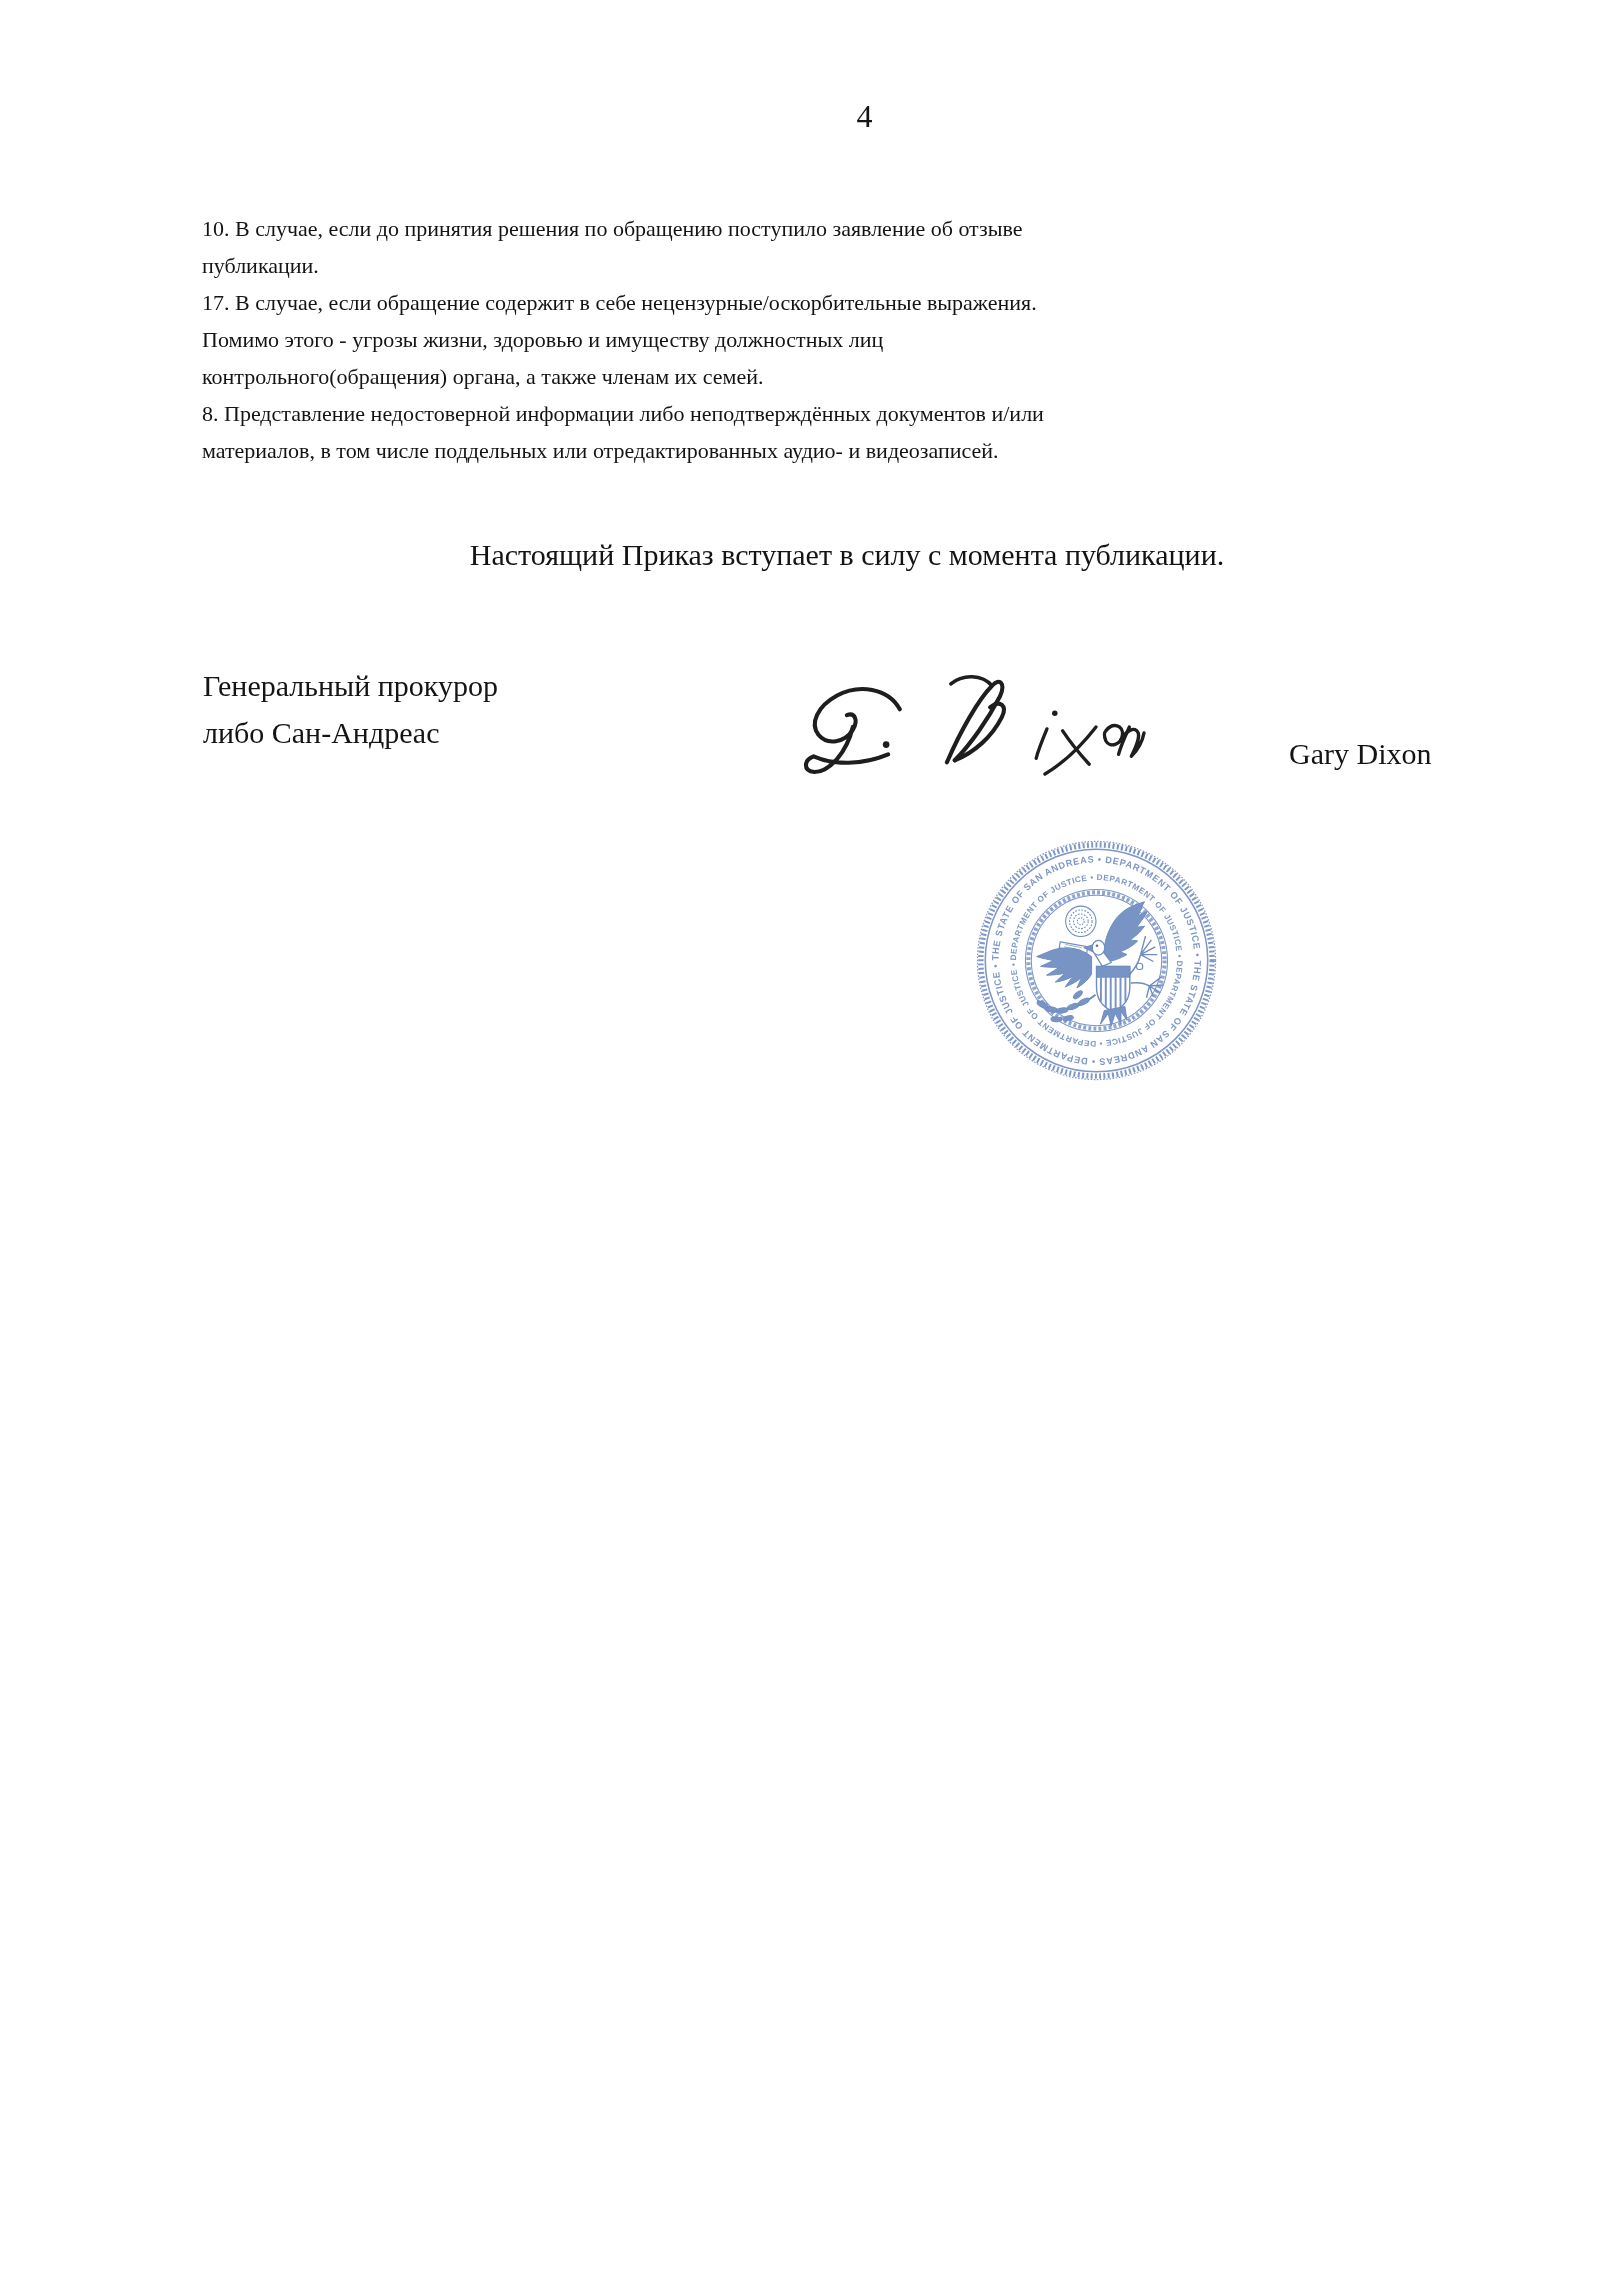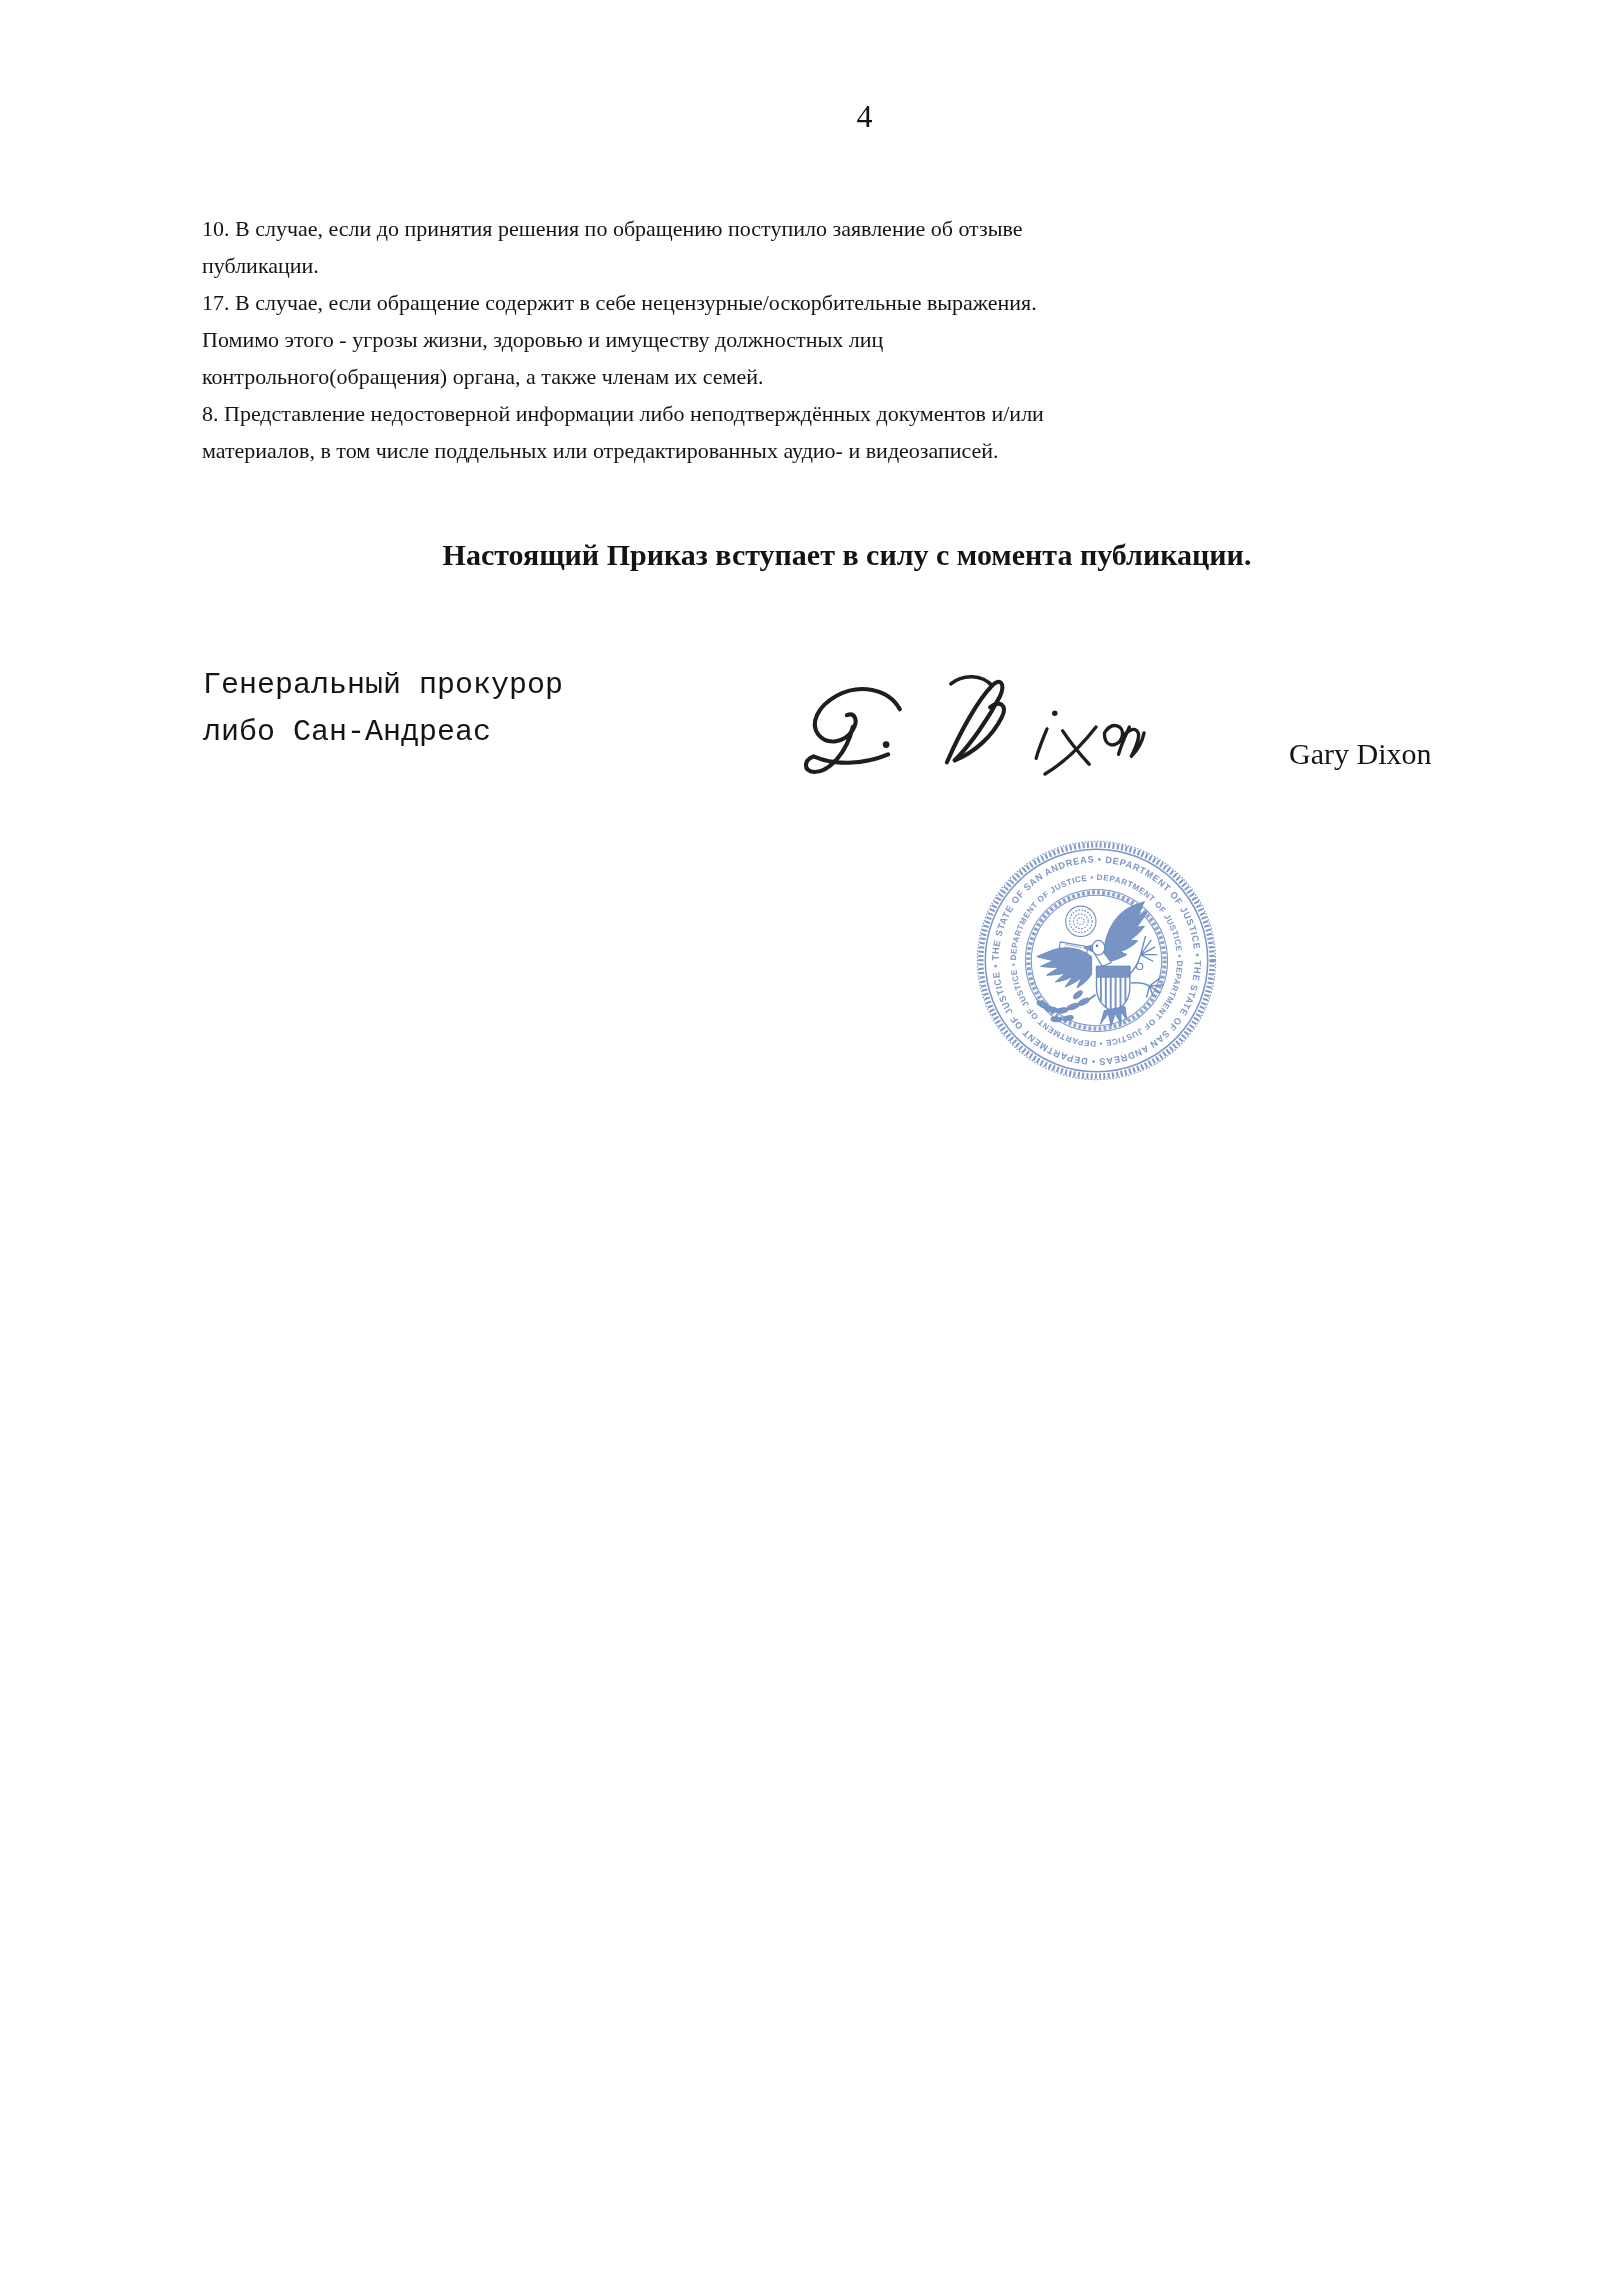--- a/index.html
+++ b/index.html
@@ -16,27 +16,27 @@
     position:absolute;top:98px;left:0;width:1729px;
     text-align:center;font-size:32px;
   }
   .body-block{
     position:absolute;left:202px;top:210px;
     font-size:22px;line-height:37px;
   }
   .body-line{white-space:nowrap;}
   .clause{
     position:absolute;left:202px;top:538px;width:1290px;
-    text-align:center;font-size:30px;white-space:nowrap;font-weight:bold;
+    text-align:center;font-size:30px;white-space:nowrap;
   }
   .signer-block{
     position:absolute;left:203px;top:662px;
     font-size:30px;line-height:47px;
   }
-  .signer-line{white-space:nowrap;font-family:Liberation Mono, monospace;}
+  .signer-line{white-space:nowrap;}
   .signature-svg{
     position:absolute;left:790px;top:672px;
     width:357px;height:104px;
   }
   .printed-name{
     position:absolute;left:1289px;top:710px;
     font-size:30px;white-space:nowrap;margin-top:27px;
   }
   .seal-svg{
     position:absolute;left:974px;top:838px;

